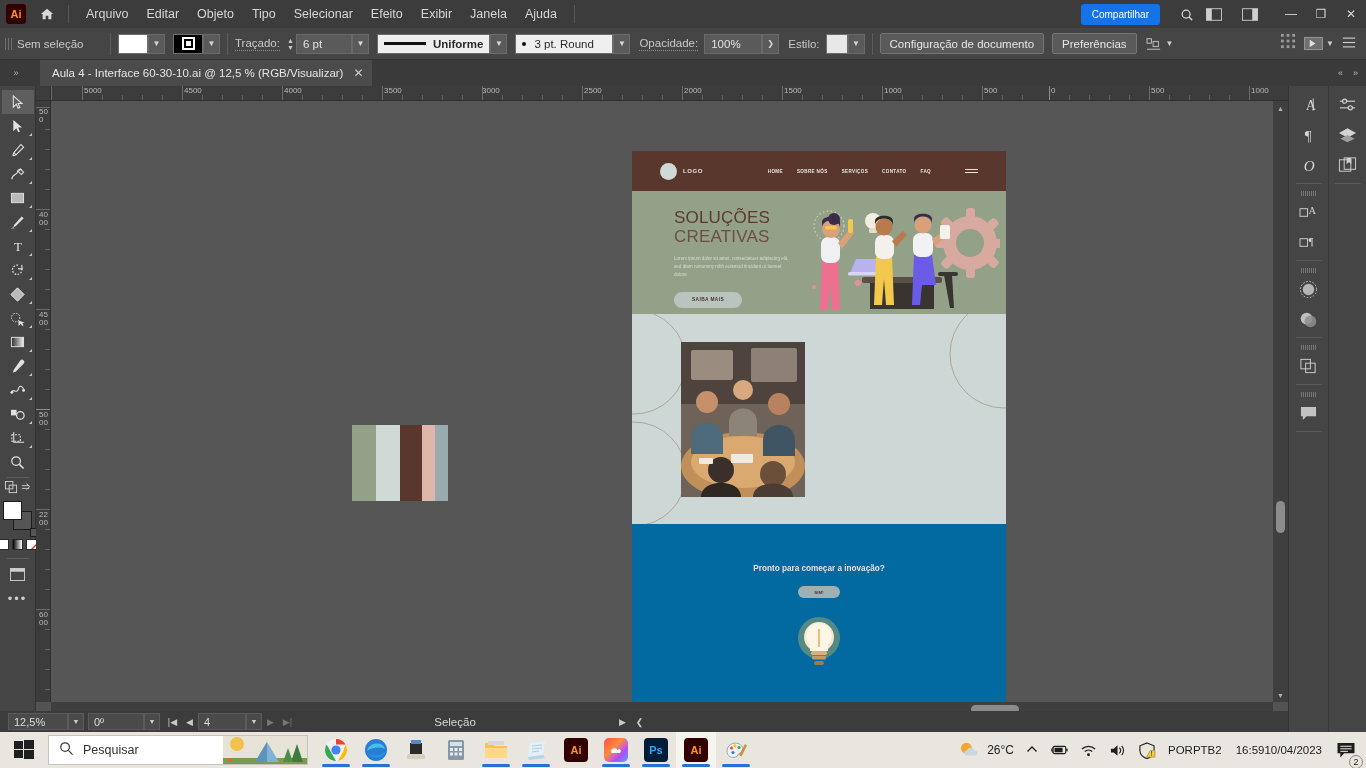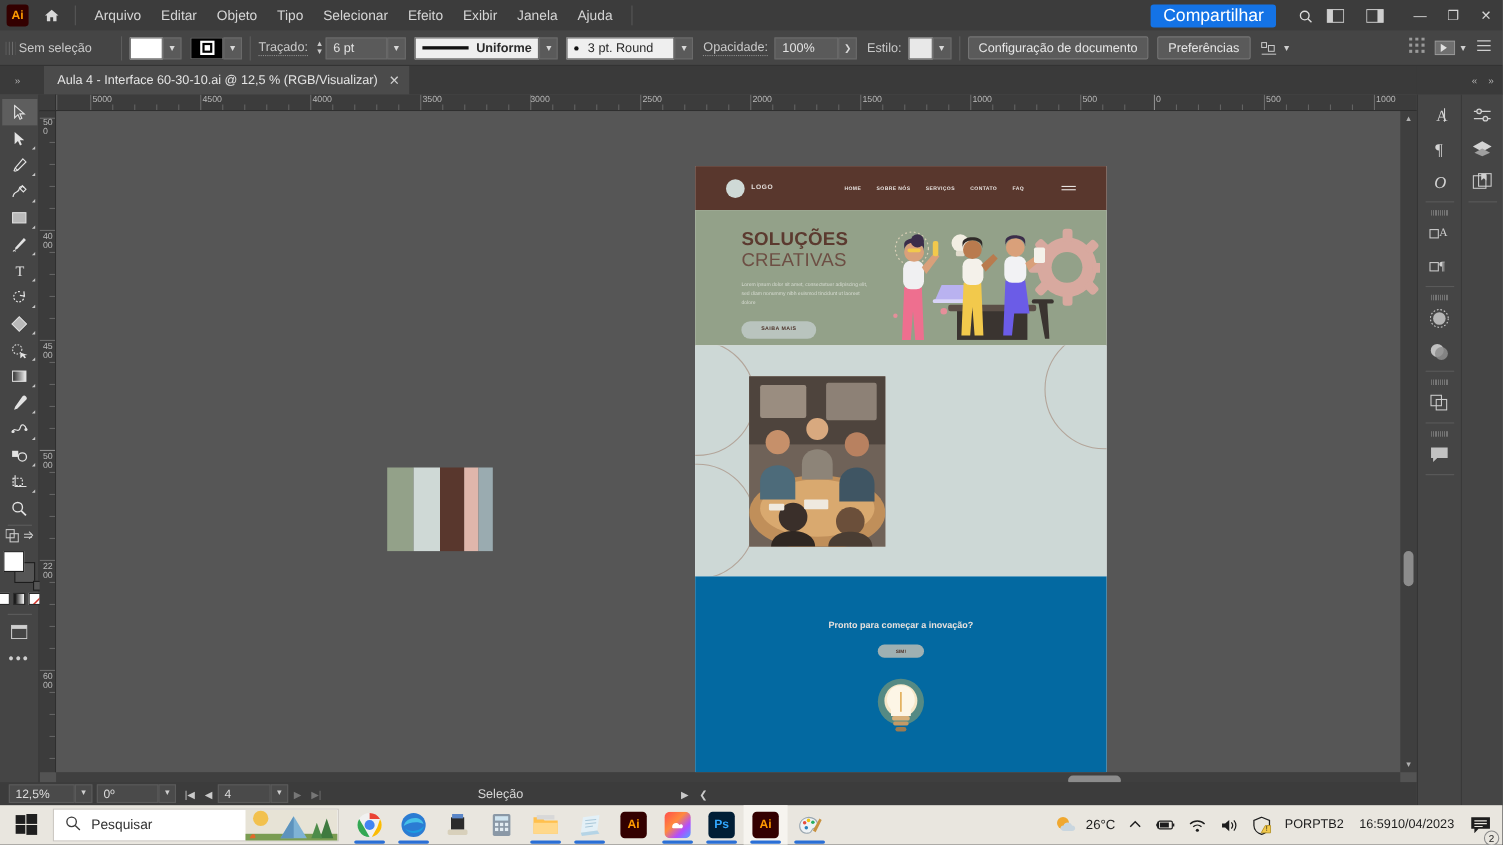--- a/index.html
+++ b/index.html
@@ -26,21 +26,21 @@
     width: 26px; height: 28px; display: flex; align-items: center; justify-content: center;
     color: #d0d0d0; margin-left: 8px;
   }
   .vdiv { width: 1px; height: 18px; background: #565656; margin: 0 8px; }
   .menu-item {
     color: #d6d6d6; font-size: 12.5px; padding: 4px 9px; cursor: default;
     white-space: nowrap;
   }
   .share-btn {
     position: absolute; right: 206px; top: 4px; height: 21px;
-    background: #1473e6; color: #fff; font-size: 16px; border-radius: 3px;
+    background: #1473e6; color: #fff; font-size: 10px; border-radius: 3px;
     padding: 0 11px; display: flex; align-items: center; cursor: pointer;
   }
   .search-ico { position: absolute; right: 168px; top: 4px; width: 22px; height: 21px;
     display:flex;align-items:center;justify-content:center;color:#d6d6d6; }
   .arr-ico { position:absolute; top:4px; width:24px;height:21px;display:flex;
     align-items:center;justify-content:center;color:#c9c9c9;}
   .win-btns { position: absolute; right: 0; top: 0; height: 28px; display: flex; }
   .win-btn { width: 30px; height: 28px; display:flex;align-items:center;justify-content:center;
     color:#d6d6d6; font-size: 12px; cursor: pointer; }
 
@@ -134,21 +134,21 @@
   .ab-nav { height: 40px; background: #59372d; display: flex; align-items: center; padding: 0 28px; }
   .ab-logo-dot { width: 17px; height: 17px; border-radius: 50%; background: #cfd9d6; }
   .ab-logo-txt { color: #e6e1de; font-size: 6px; letter-spacing: .6px; margin-left: 6px; font-weight: bold; }
   .ab-nav-links { margin-left: auto; display: flex; gap: 14px; align-items: center; }
   .ab-nav-link { color: #e9e4e1; font-size: 4.6px; letter-spacing: .35px; font-weight: bold; }
   .ab-burger { margin-left: 20px; display: flex; flex-direction: column; gap: 2px; }
   .ab-burger span { display:block; width: 13px; height: 1.2px; background: #e9e4e1; }
 
   .ab-hero { height: 123px; background: #93a189; position: relative; overflow: hidden; }
   .hero-text { position: absolute; left: 42px; top: 18px; width: 150px; }
-  .hero-h1 { font-size: 17px; font-weight: bold; color: #5b3a2f; letter-spacing: .2px; line-height: 1; }
+  .hero-h1 { font-size: 17px; font-weight: normal; color: #5b3a2f; letter-spacing: .2px; line-height: 1; }
   .hero-h2 { font-size: 17px; color: #6d4f44; letter-spacing: .2px; line-height: 1.05; margin-top: 2px; }
   .hero-p { font-size: 4.6px; color: #d7dcd2; line-height: 1.75; margin-top: 9px; width: 118px; }
   .hero-btn { margin-top: 13px; width: 68px; height: 16px; border-radius: 9px; background: #b9c4be;
     display: flex; align-items: center; justify-content: center;
     color: #4c3229; font-size: 4.8px; font-weight: bold; letter-spacing: .4px; }
 
   .ab-section2 { height: 210px; background: #cdd8d6; position: relative; overflow: hidden; }
   .s2-photo { position: absolute; left: 49px; top: 28px; width: 124px; height: 155px;
     background: #8a7f74; overflow: hidden; }
   .s2-text { position: absolute; left: 215px; top: 55px; width: 130px; }

